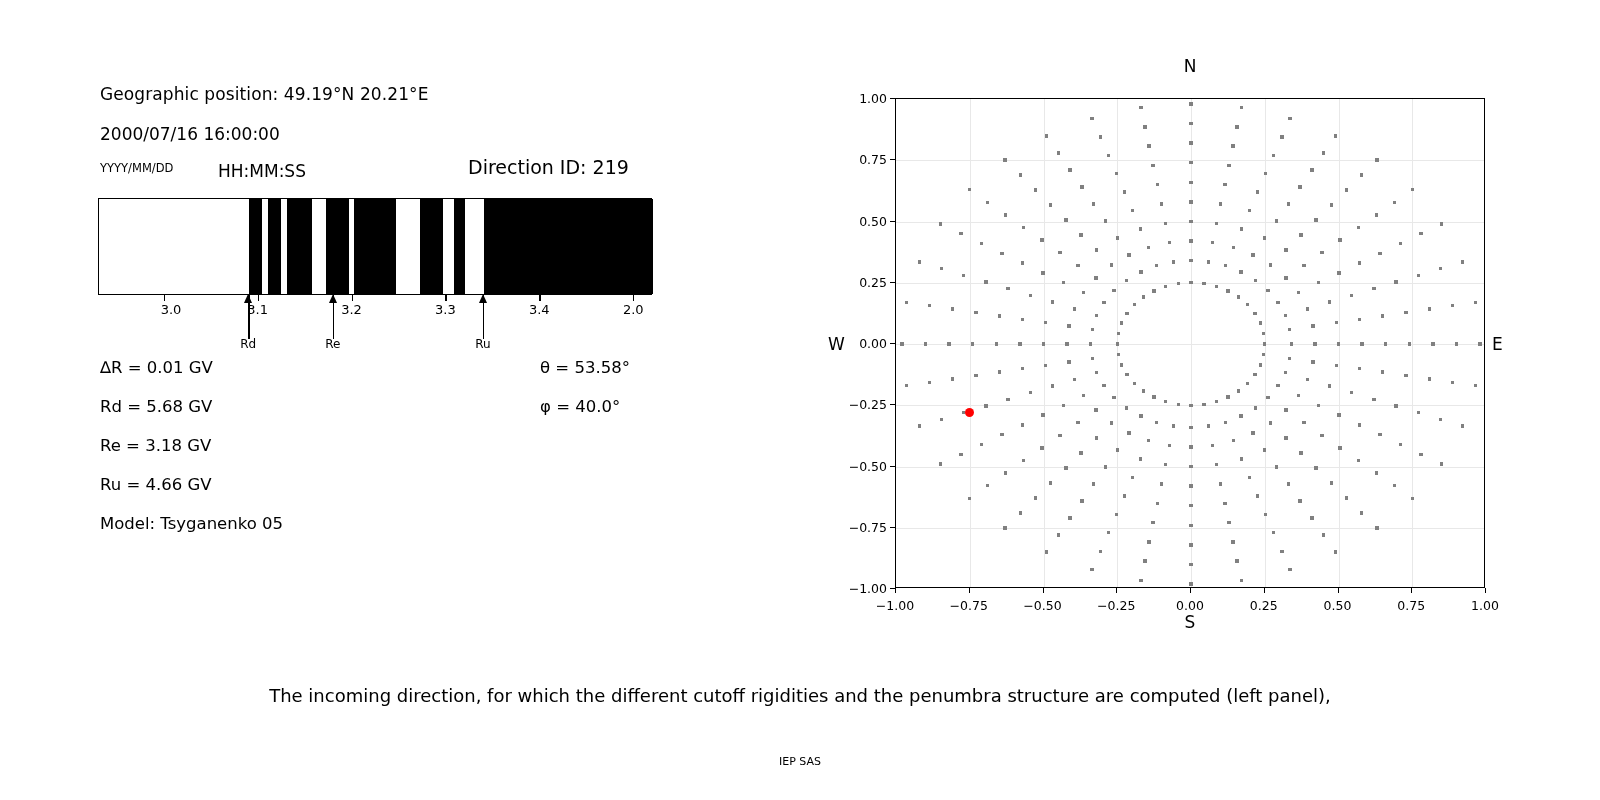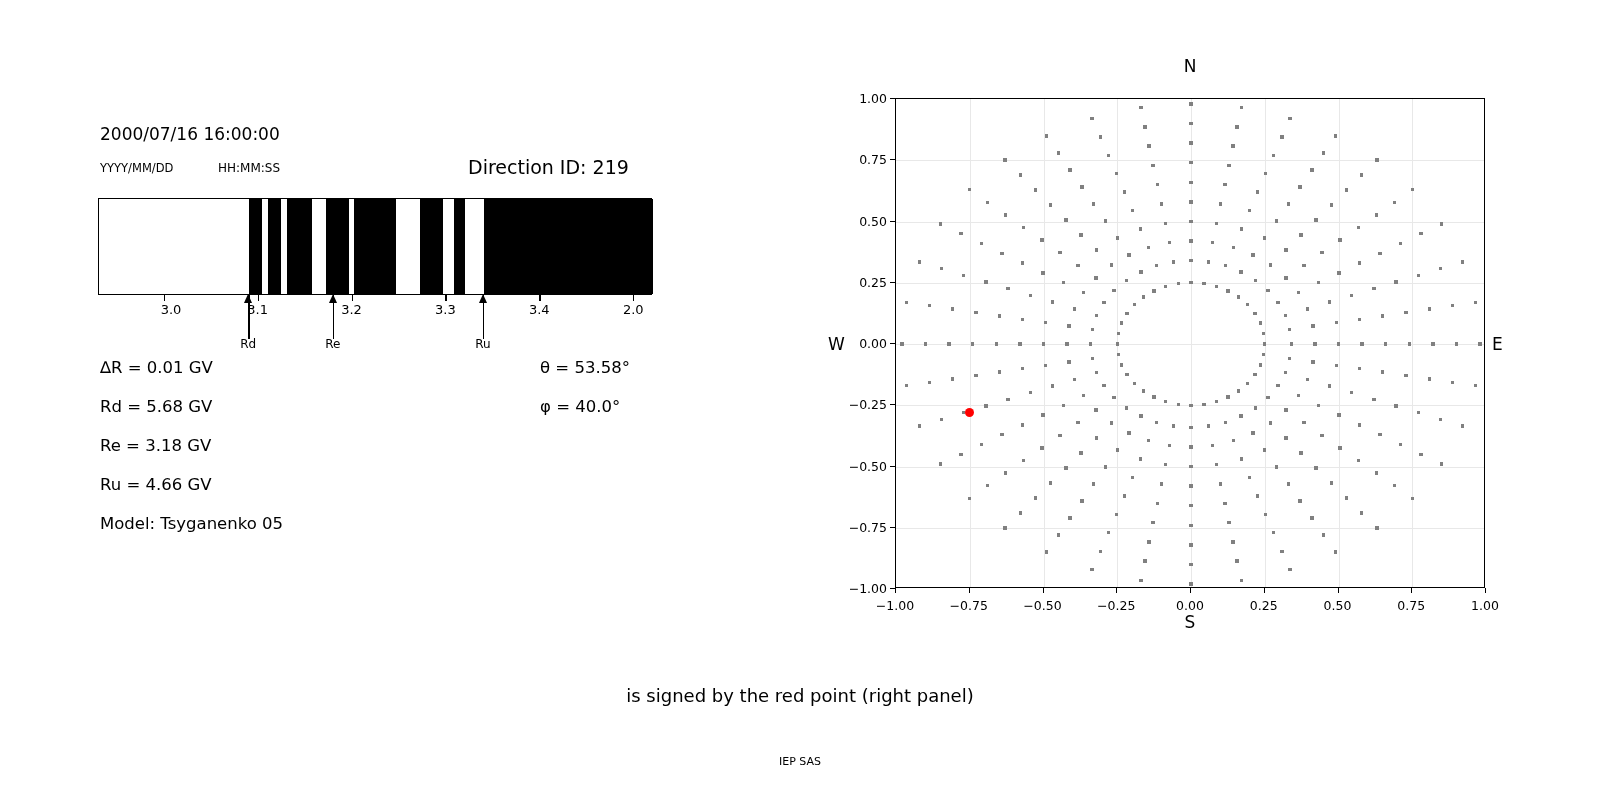--- a/index.html
+++ b/index.html
@@ -5,21 +5,21 @@
   html,body{margin:0;padding:0;background:#ffffff;}
   body{width:1600px;height:800px;position:relative;overflow:hidden;
        font-family:"DejaVu Sans","Liberation Sans",sans-serif;color:#000;}
 
   
   #left-panel{position:absolute;left:0;top:0;width:760px;height:620px;}
 
   .geo-line{position:absolute;left:100px;top:84px;font-size:17px;letter-spacing:.1px;}
   .datetime-line{position:absolute;left:100px;top:124px;font-size:17px;}
   .fmt-date{position:absolute;left:100px;top:161px;font-size:11.5px;}
-  .fmt-time{position:absolute;left:218px;top:161px;font-size:12px;}
+  .fmt-time{position:absolute;left:218px;top:161px;font-size:17px;}
   .dir-id{position:absolute;left:468px;top:156px;font-size:19px;}
 
   
   #penumbra-wrap{position:absolute;left:98px;top:198px;width:554px;height:97px;}
   #penumbra-frame{position:absolute;left:0;top:0;width:554px;height:97px;
       border:1.3px solid #000;box-sizing:border-box;background:#fff;}
   .band{position:absolute;top:0;height:100%;background:#000;}
 
   
   #rig-axis{position:absolute;left:98px;top:295px;width:554px;height:60px;}
@@ -68,20 +68,21 @@
   #caption{position:absolute;left:0;top:680px;width:1600px;text-align:center;
       font-size:18px;line-height:32px;}
   #footer{position:absolute;left:0;top:755px;width:1600px;text-align:center;
       font-size:11px;}
 </style>
 </head>
 <body>
 
 <div id="left-panel">
 
+  <div class="geo-line">Geographic position: 49.19°N 20.21°E</div>
 
   <div class="datetime-line">2000/07/16 16:00:00</div>
 
   <div class="fmt-date">YYYY/MM/DD</div>
   <div class="fmt-time">HH:MM:SS</div>
 
   <div class="dir-id">Direction ID: 219</div>
 
   <div id="penumbra-wrap">
     <div id="penumbra-frame">
@@ -557,15 +558,15 @@
       <div class="xtickmark" style="left: 517.5px; top: 548px;"></div>
       <div class="xtick" style="left: 591.25px; top: 558px;">0.75</div>
       <div class="xtickmark" style="left: 591.25px; top: 548px;"></div>
       <div class="xtick" style="left: 665px; top: 558px;">1.00</div>
       <div class="xtickmark" style="left: 665px; top: 548px;"></div>
     </div>
 
 </div>
 
 <div id="caption">
-  <div>is signed by the red point (right panel)</div>
+  <div>The incoming direction, for which the different cutoff rigidities and the penumbra structure are computed (left panel),</div>
 </div>
 <div id="footer">IEP SAS</div>
 
 </body></html>

